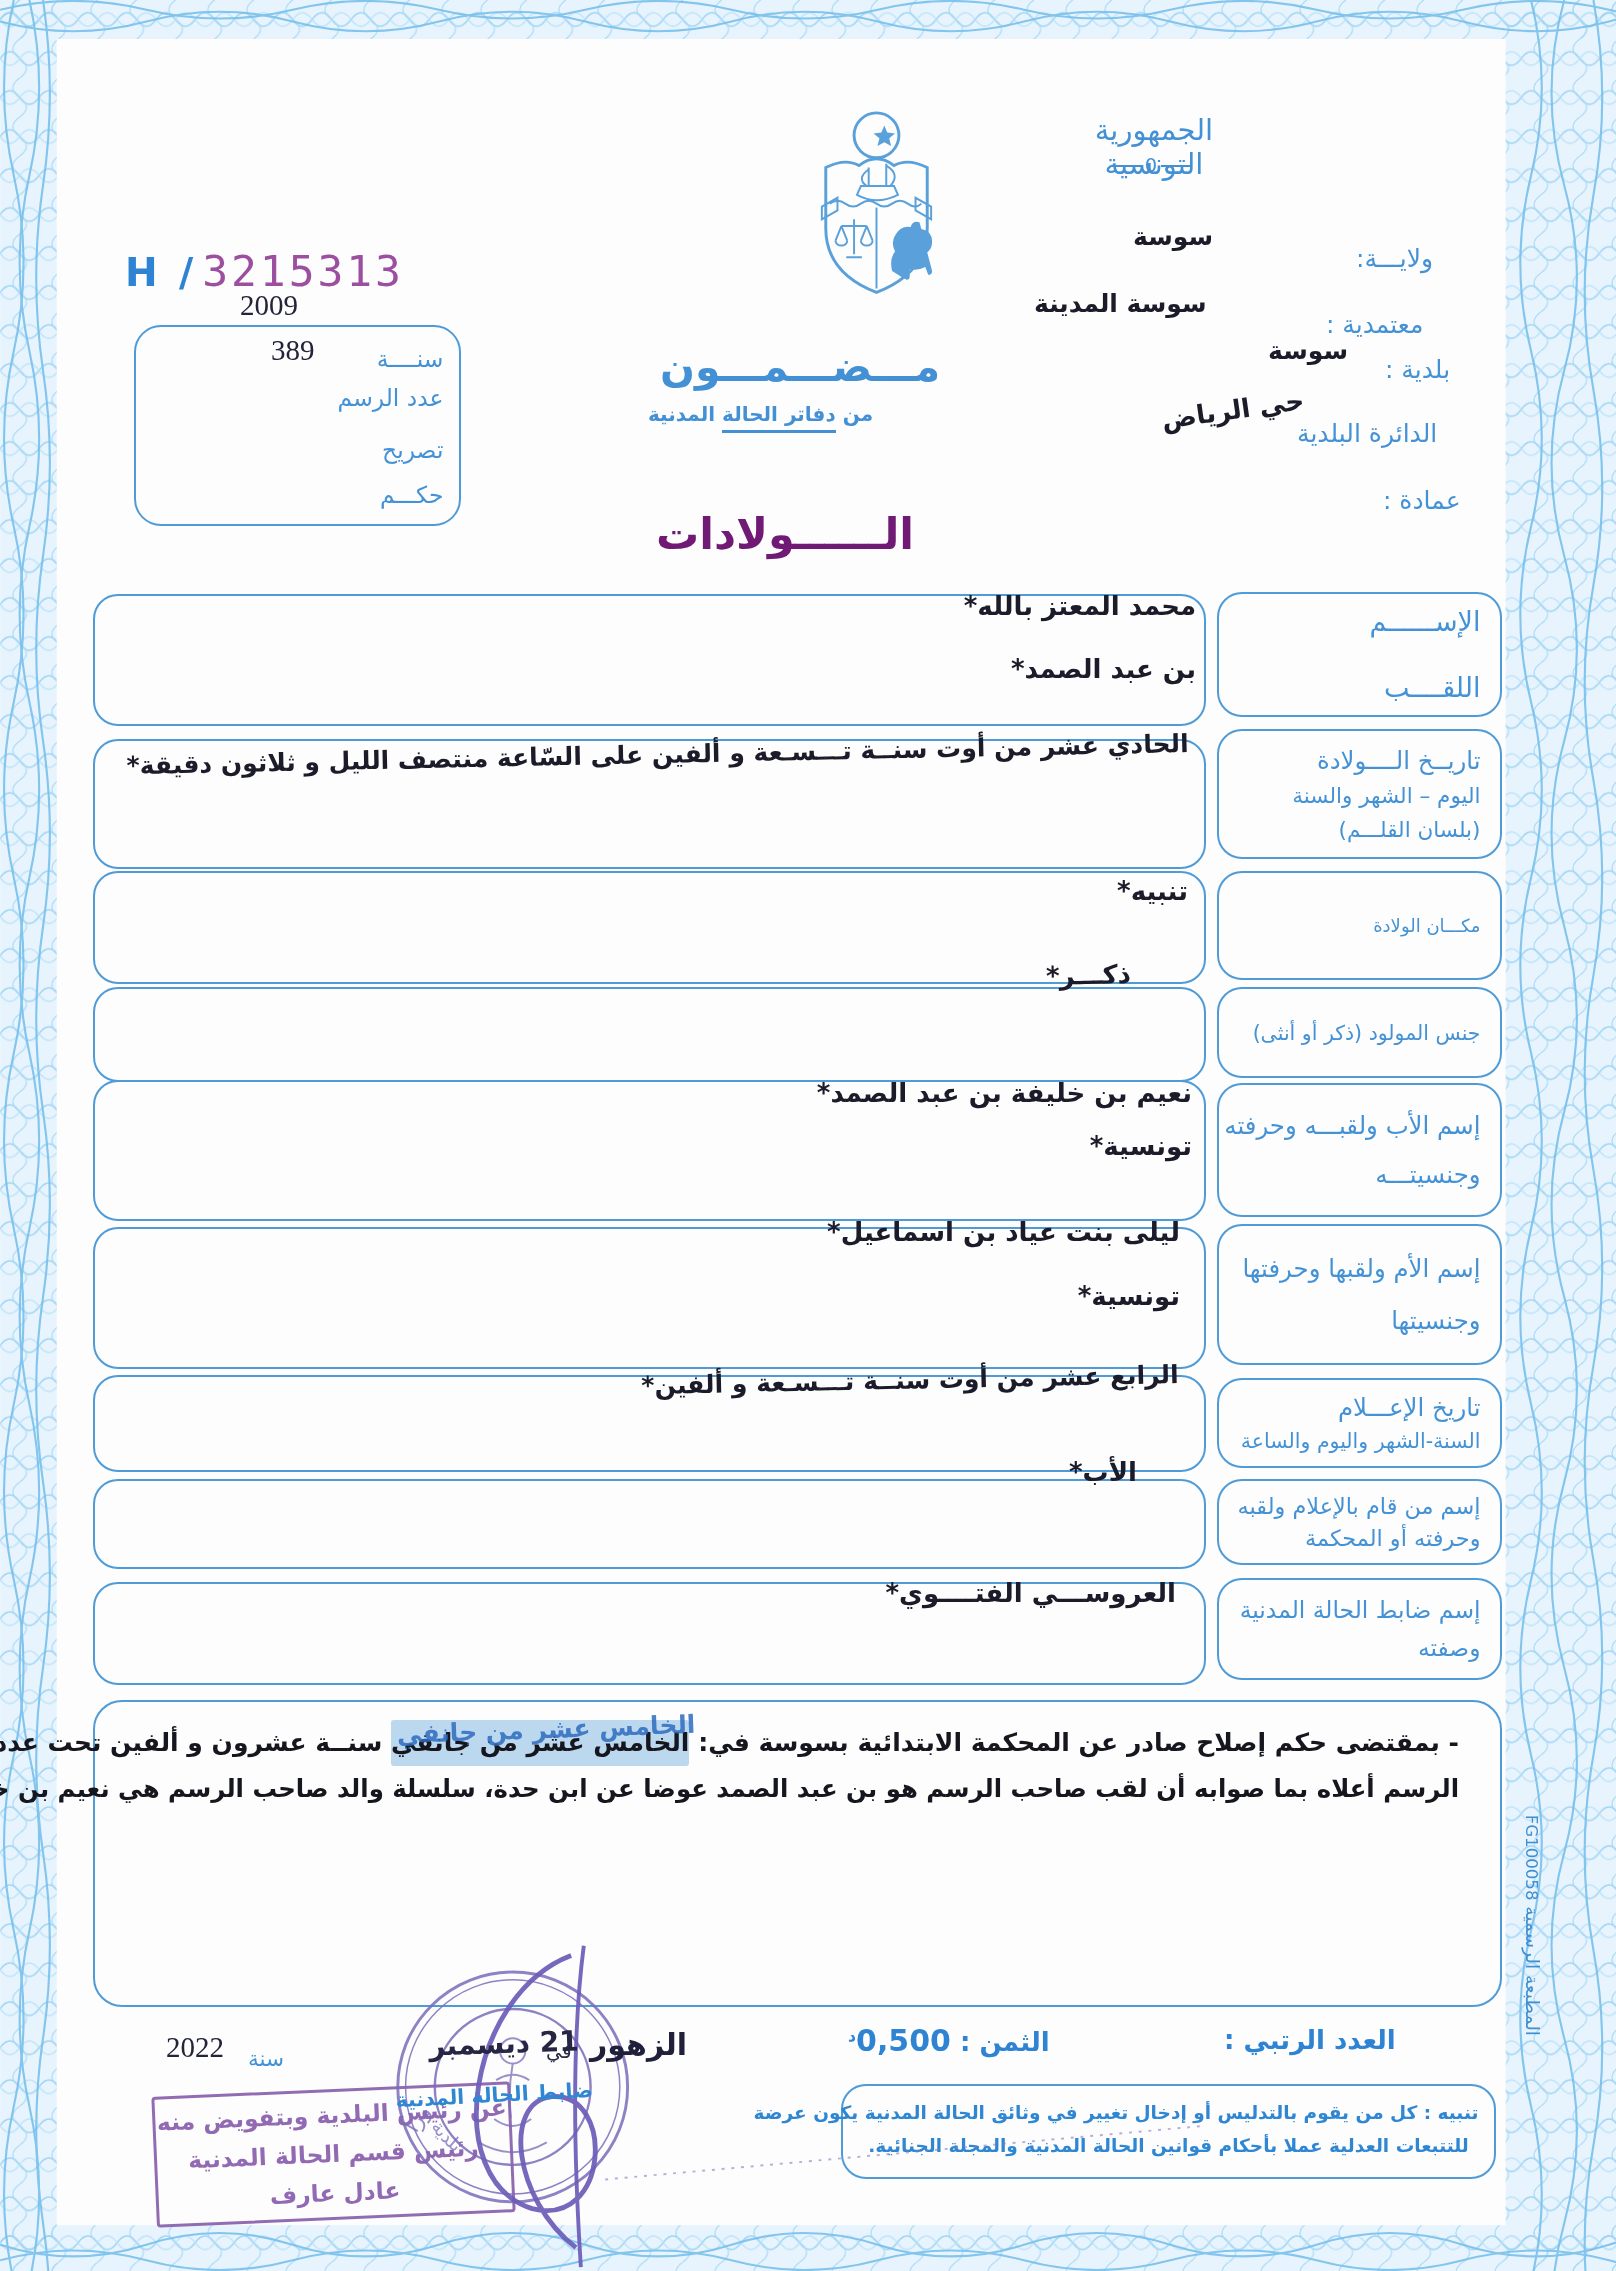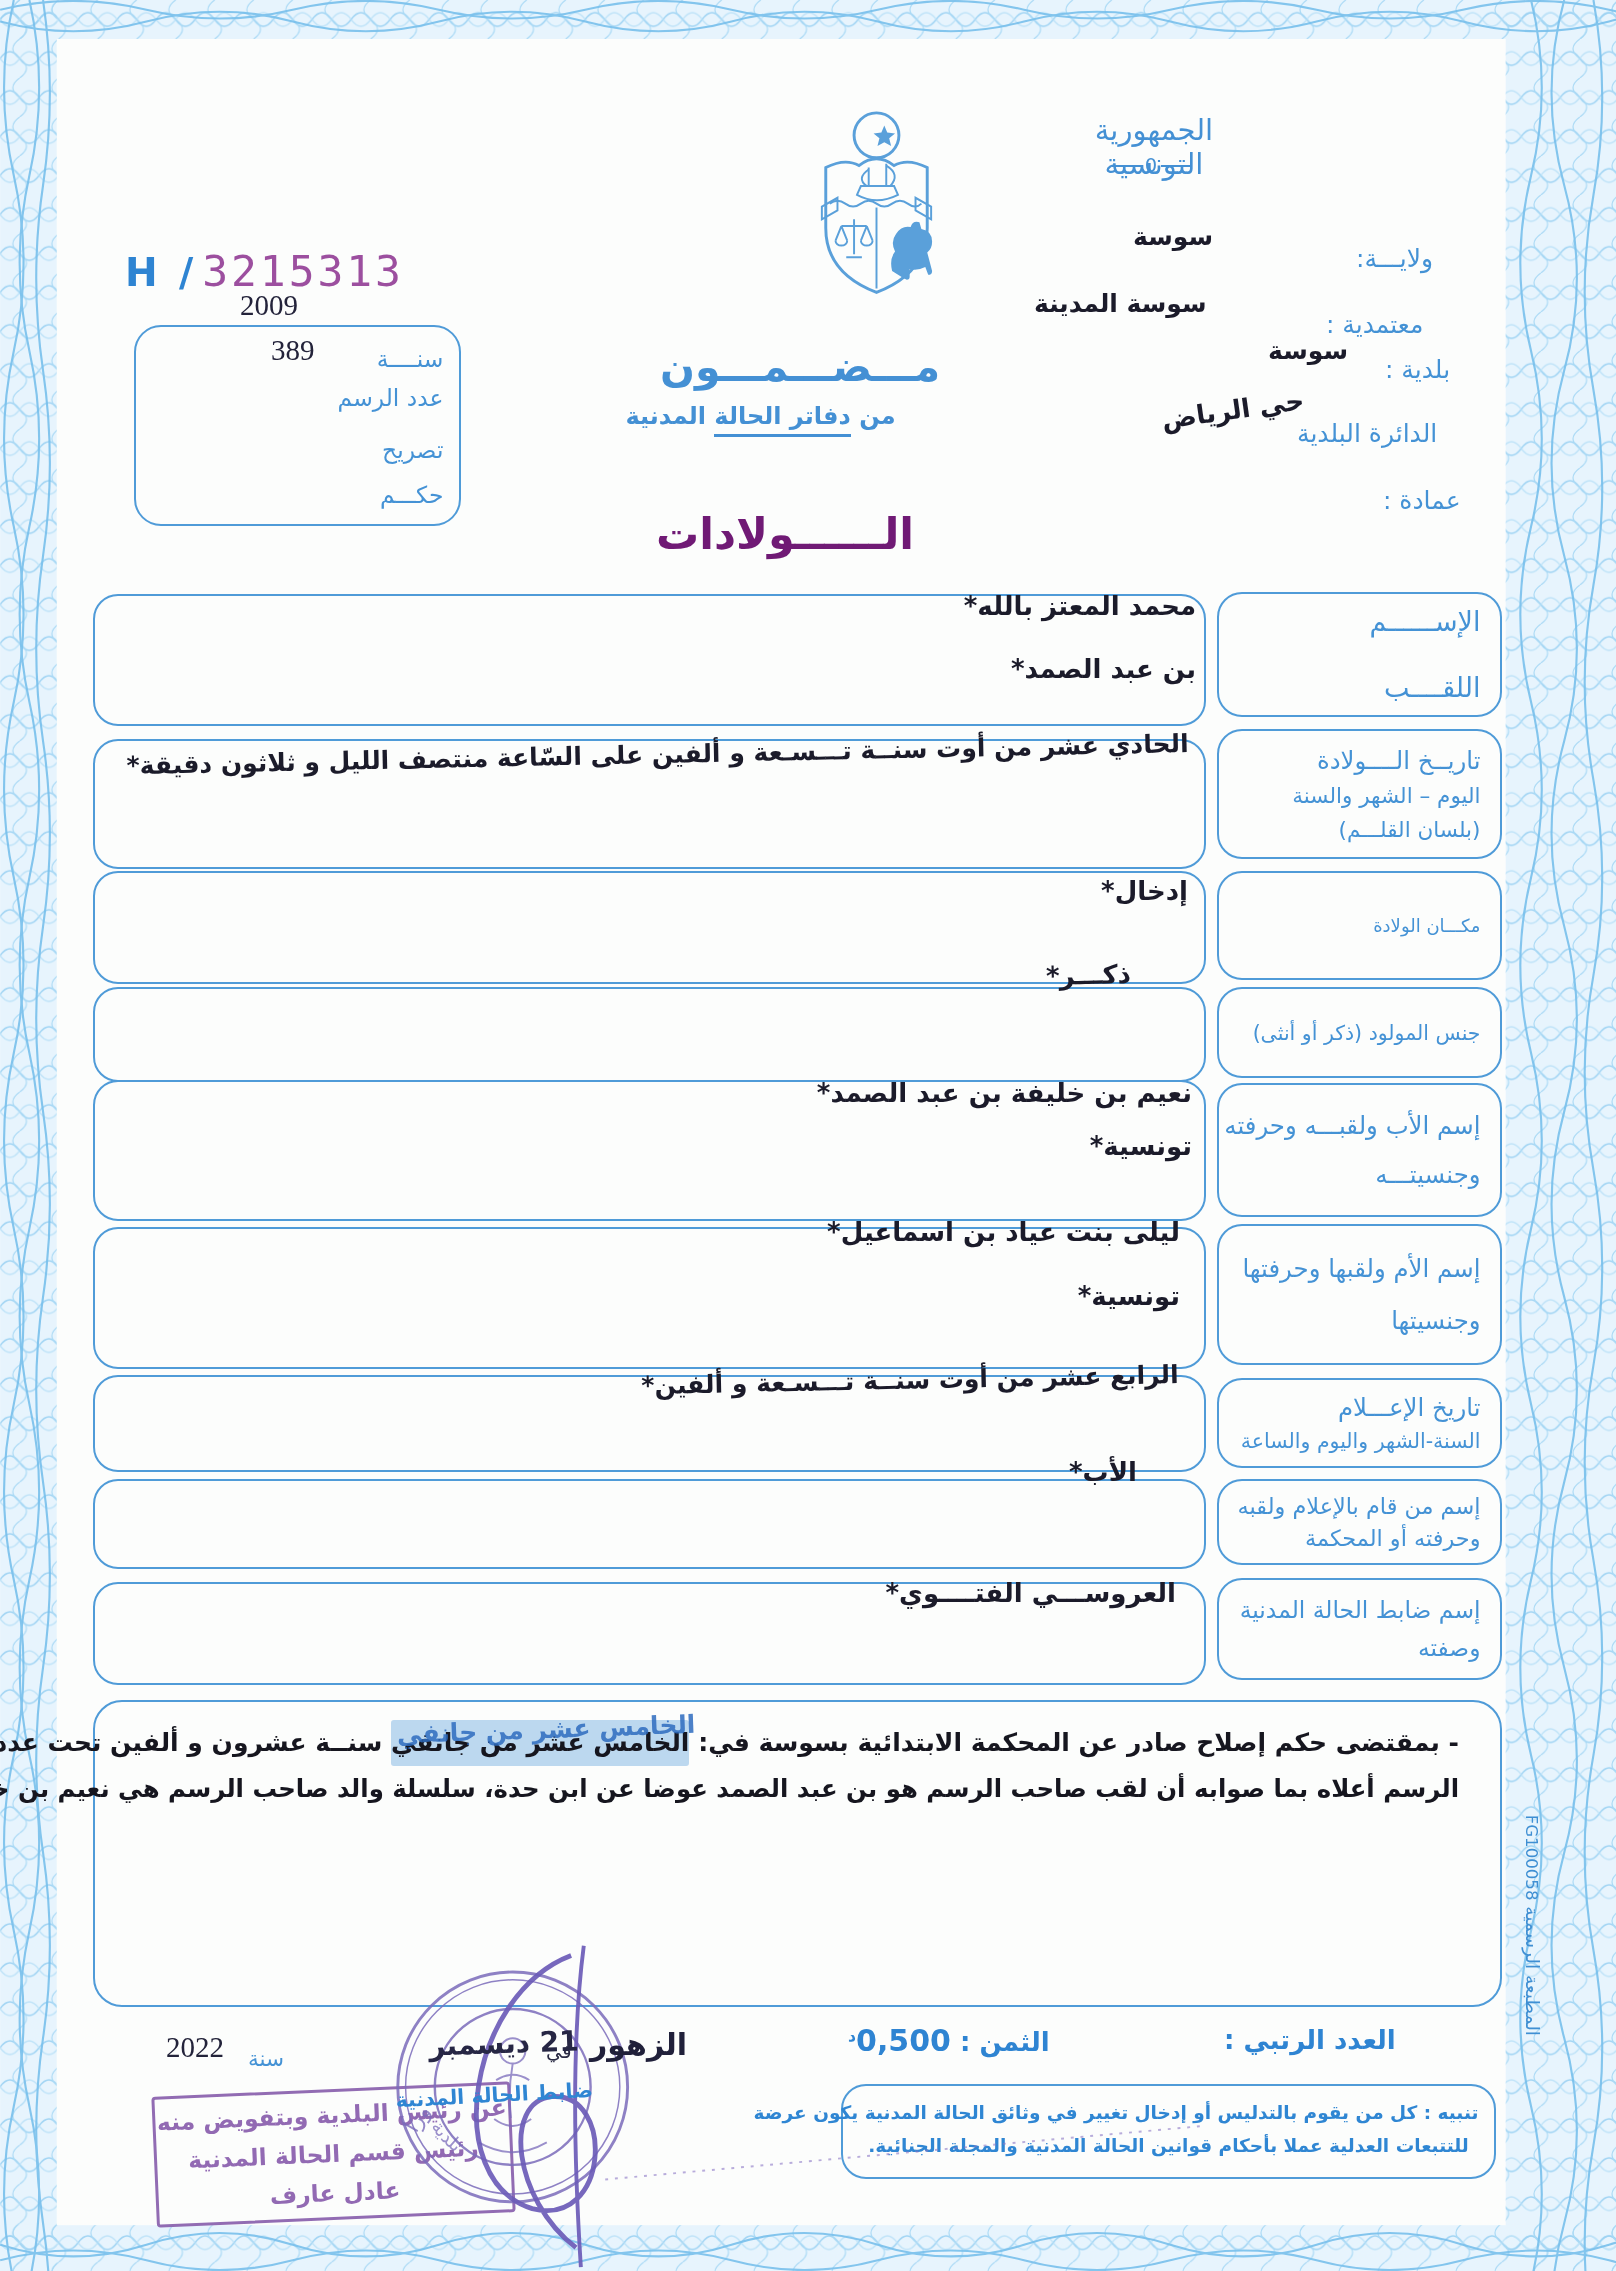--- a/index.html
+++ b/index.html
@@ -19,21 +19,21 @@
   .serial .pfx{font-size:39px;color:#2e84d2;font-weight:bold;letter-spacing:3.9px;}
   .serial .num{font-size:43px;color:#9c4f9f;font-family:"DejaVu Sans Mono",monospace;letter-spacing:2.9px;}
   .year2009{left:240px;top:289px;font-size:29px;color:#23233a;z-index:4;}
   .regbox{left:134px;top:325px;width:323px;height:197px;border:2.9px solid #4f9bd8;border-radius:27px;z-index:2;}
   .regbox .lbl{position:absolute;right:15.6px;font-size:23.4px;color:#4492d5;white-space:nowrap;}
   .regval{left:271px;top:334px;font-size:29px;color:#23233a;z-index:3;}
   
   .crest{left:812px;top:109px;width:129px;height:200px;z-index:3;}
   
   .title1{left:644px;top:343px;width:312px;text-align:center;font-size:41px;font-weight:bold;color:#4490d4;z-index:3;}
-  .title2{left:575px;top:402px;width:371px;text-align:center;font-size:24px;font-weight:bold;color:#4490d4;z-index:3;white-space:nowrap;}
+  .title2{left:575px;top:402px;width:371px;text-align:center;font-size:20px;font-weight:bold;color:#4490d4;z-index:3;white-space:nowrap;}
   .title2 .u{border-bottom:3.9px solid #4490d4;padding-bottom:3.9px;}
   .title3{left:634px;top:509px;width:302px;text-align:center;font-size:43px;font-weight:bold;color:#701a75;z-index:3;}
   
   .lbox,.vbox{position:absolute;border:2.9px solid #4f9bd8;border-radius:25px;z-index:1;background:transparent;}
   .lbox{left:1217px;width:285px;display:flex;flex-direction:column;justify-content:space-evenly;padding:5.9px 19.5px;box-sizing:border-box;}
   .lbox span{color:#4492d5;text-align:right;white-space:nowrap;}
   .vbox{left:93px;width:1109px;}
   .val{position:absolute;white-space:nowrap;color:#1b1b2a;font-weight:bold;font-size:26px;z-index:3;}
   .slant{transform:rotate(-1.2deg);transform-origin:right top;}
   
@@ -164,21 +164,21 @@
     <span style="font-size:24.4px;">تاريــخ الــــولادة</span>
     <span style="font-size:21.5px;">اليوم – الشهر والسنة</span>
     <span style="font-size:21.5px;">(بلسان القلـــم)</span>
   </div>
   <div class="val slant" style="right:429px;top:729px;font-size:25px;">الحادي عشر من أوت سنــة تـــسـعة و ألفين على السّاعة منتصف الليل و ثلاثون دقيقة*</div>
 
   <div class="vbox" style="top:871px;height:109px;"></div>
   <div class="lbox" style="top:871px;height:109px;">
     <span style="font-size:18px;">مكـــان الولادة</span>
   </div>
-  <span class="val" style="right:429px;top:876px;">إدخال*</span>
+  <span class="val" style="right:429px;top:876px;">تنبيه*</span>
 
   <div class="vbox" style="top:987px;height:91px;"></div>
   <div class="lbox" style="top:987px;height:91px;">
     <span style="font-size:20.5px;">جنس المولود (ذكر أو أنثى)</span>
   </div>
   <span class="val" style="right:486px;top:960px;transform:rotate(-1.5deg);">ذكـــر*</span>
 
   <div class="vbox" style="top:1080px;height:137px;"></div>
   <div class="lbox" style="top:1083px;height:134px;">
     <span style="font-size:24.4px;">إسم الأب ولقبـــه وحرفته</span>

